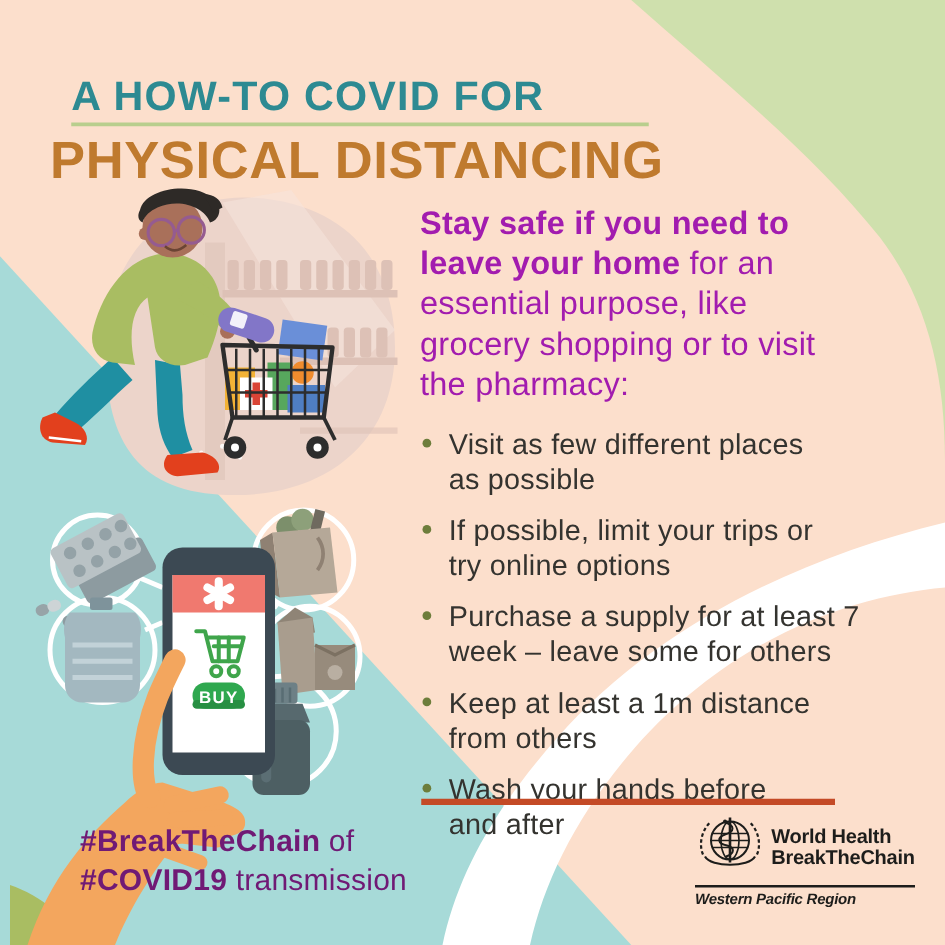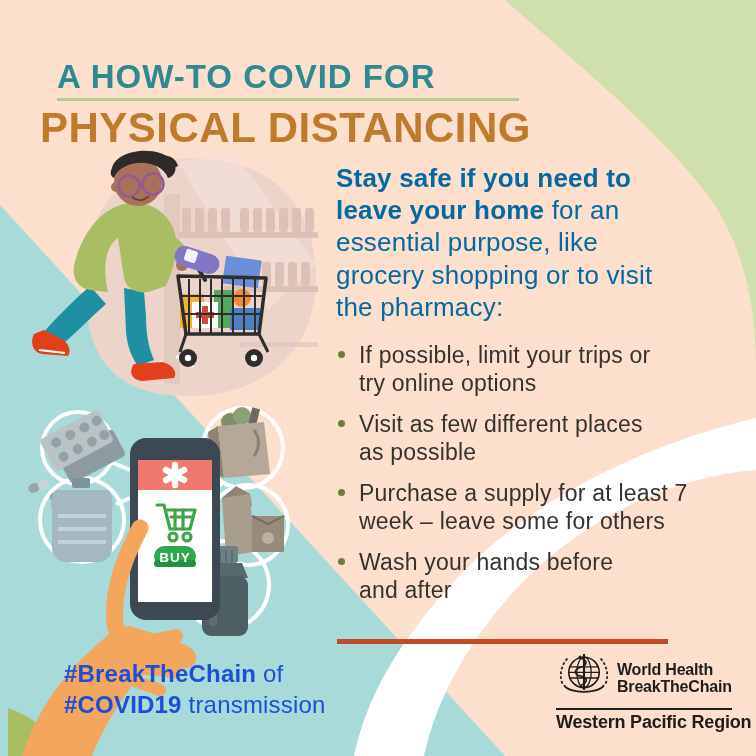--- a/index.html
+++ b/index.html
@@ -18,46 +18,46 @@
   }
   .title-underline { left:57px; top:98px; width:462px; height:3px; background:#b8ce8d; }
   .title2 {
     left:40px; top:104px; font-size:42px; font-weight:bold;
     color:#bf7a2e; letter-spacing:0.5px; white-space:nowrap;
   }
 
   
   .intro {
     left:336px; top:162px; width:420px; font-size:26px; line-height:1.24;
-    color:#0369a1; letter-spacing:0.2px;
+    color:#a21caf; letter-spacing:0.2px;
   }
   .intro .lead { font-weight:bold; white-space:pre-line; }
   .intro .rest { white-space:pre-line;margin-top:7px; }
 
   .bullets {
     left:336px; top:341px; width:420px; margin:0; padding:0; list-style:none;
     color:#34332f; font-size:23px; line-height:1.22; letter-spacing:0.2px;
   }
   .bullets li { position:relative; padding-left:23px; margin-bottom:13px; white-space:pre-line; }
   .bullets li::before {
     content:""; position:absolute; left:2px; top:10px;
     width:7px; height:7px; border-radius:50%; background:#6d7d3b;
   }
 
   .divider { left:337px; top:639px; width:331px; height:5px; background:#c44a26; }
 
   
-  .hashtags { left:64px; top:658px; font-size:24px; line-height:1.3; color:#1d4ed8; letter-spacing:0.2px; }
+  .hashtags { left:64px; top:658px; font-size:24px; line-height:1.3; color:#701a75; letter-spacing:0.2px; }
   .hashtags .tag { font-weight:bold; }
 
   .who { left:556px; top:650px; width:176px; color:#1d1d1b; }
   .who-top { display:flex; align-items:center; }
   .who-name { font-weight:bold; font-size:16px; line-height:1.08; margin-left:5px; letter-spacing:-0.2px; }
   .who-rule { height:2px; background:#1d1d1b; margin:2px 0 2px 0; }
-  .who-region { font-weight:bold; font-size:18px; letter-spacing:-0.2px; white-space:nowrap; }
+  .who-region { font-weight:bold; font-size:12px; letter-spacing:-0.2px; white-space:nowrap;font-style:italic; }
 </style>
 </head>
 <body>
 
 <div class="canvas">
 
   <svg class="abs" style="left:0;top:0" width="756" height="480" viewBox="0 0 756 480">
     <path d="M505,0 C575,62 650,122 704,190 C742,240 756,300 756,368 L756,0 Z" fill="#cfe0ad"></path>
   </svg>
 
@@ -270,26 +270,28 @@
 
   <div class="abs intro">
     <span class="lead">Stay safe if you need to
 leave your home</span><span class="rest"> for an
 essential purpose, like
 grocery shopping or to visit
 the pharmacy:</span>
   </div>
 
   <ul class="abs bullets">
+    <li>Visit as few different places
+as possible</li>
     <li>If possible, limit your trips or
 try online options</li>
-    <li>Visit as few different places
-as possible</li>
     <li>Purchase a supply for at least 7
 week – leave some for others</li>
+    <li>Keep at least a 1m distance
+from others</li>
     <li>Wash your hands before
 and after</li>
   </ul>
 
   <div class="abs divider"></div>
 
   <div class="abs hashtags">
     <div><span class="tag">#BreakTheChain</span><span> of</span></div>
     <div><span class="tag">#COVID19</span><span> transmission</span></div>
   </div>

